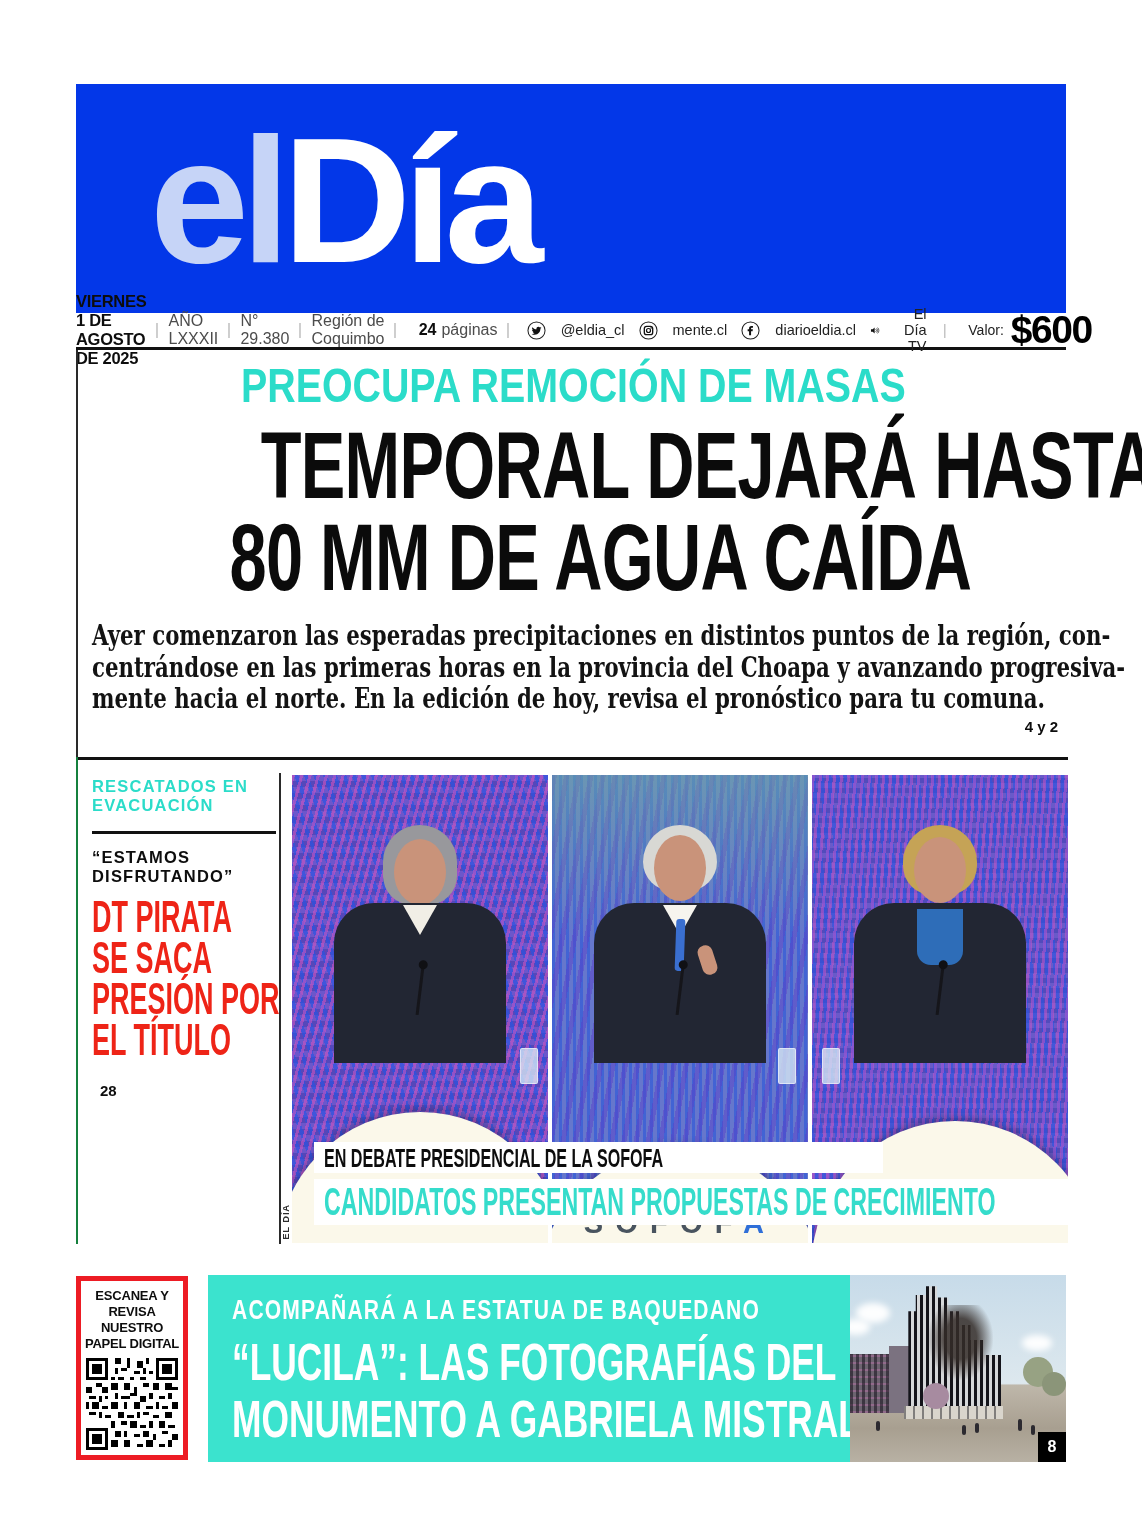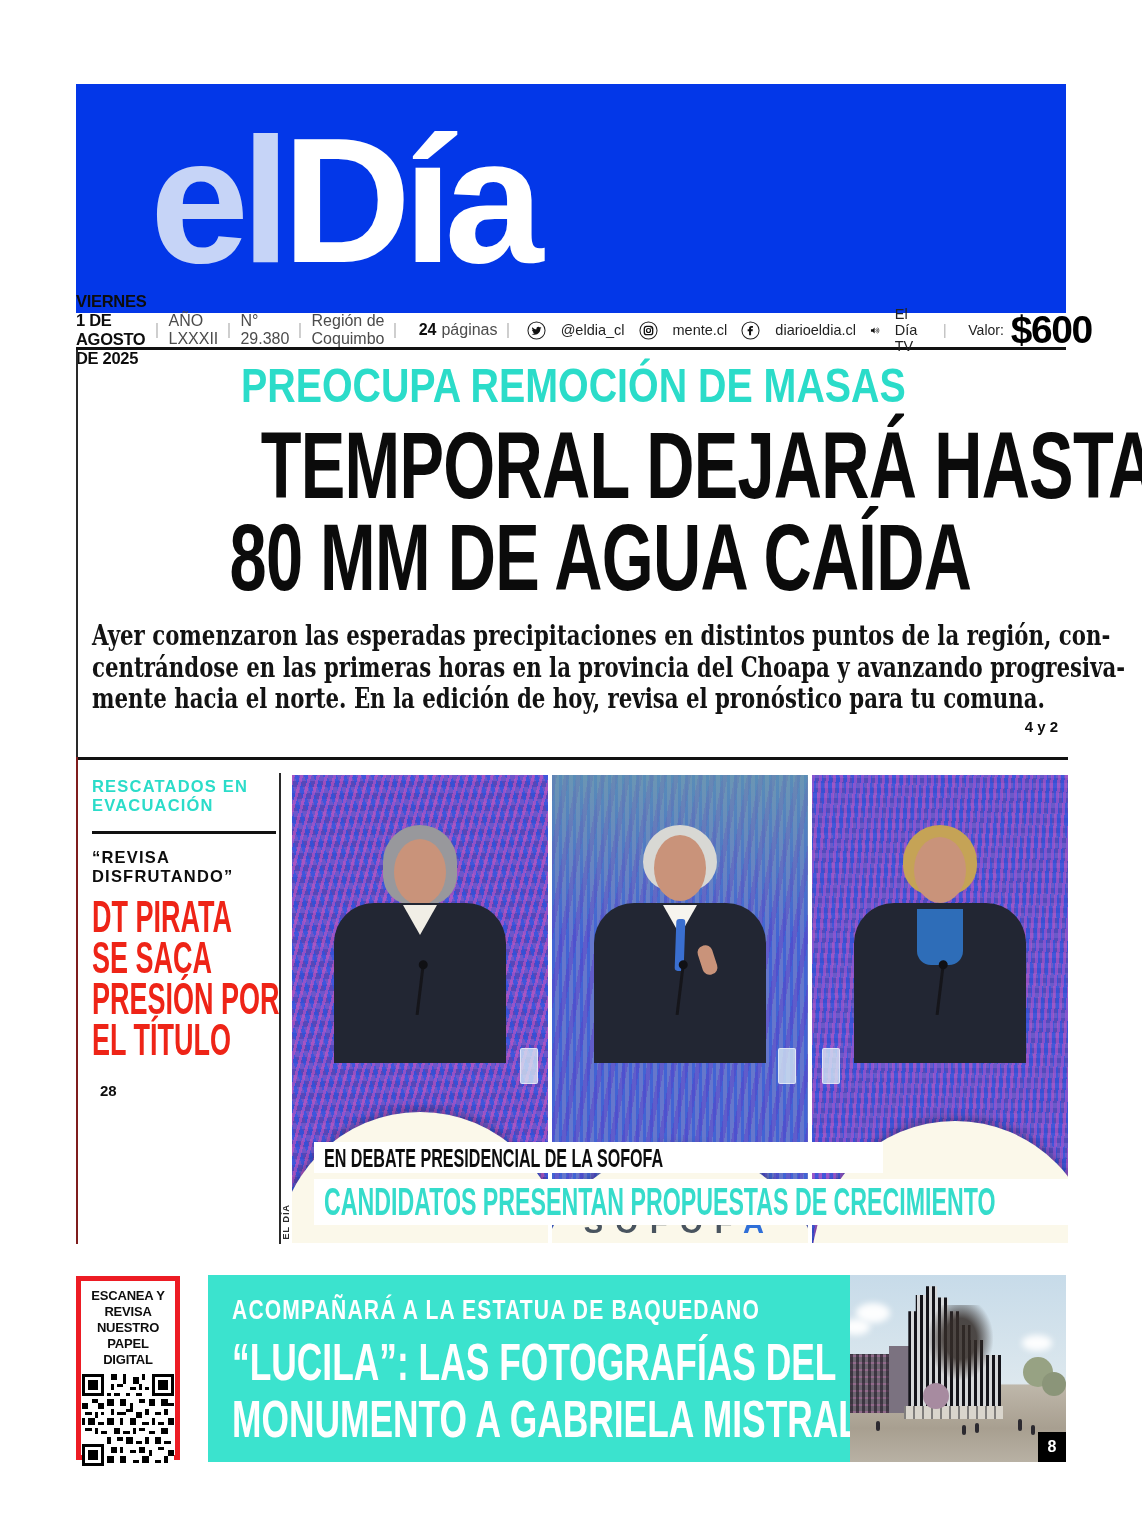--- a/index.html
+++ b/index.html
@@ -14,34 +14,34 @@
   .logo .el{color:#c6d4f7;}
   .logo .dia{color:#ffffff;}
 
   
   .dateline{left:76px;top:313px;width:990px;height:34px;border-bottom:3px solid #111;
             display:flex;align-items:center;font-size:16px;color:#4c4c4c;}
   .dateline .date{font-weight:bold;color:#0d0d0d;letter-spacing:-0.3px;font-size:16.5px;}
   .dateline .sep{color:#8a8a8a;margin:0 9px;font-weight:400;transform:scaleX(.6);display:inline-block;}
   .dateline .pages-n{font-weight:bold;color:#0d0d0d;margin-left:12px;}
   .dl-right{margin-left:auto;display:flex;align-items:center;gap:7px;font-size:14.5px;color:#222;}
-  .soc{display:flex;align-items:center;gap:15px;margin-left:7px;}
+  .soc{display:flex;align-items:center;gap:15px;margin-left:7px;text-align:right;}
   .ic{width:19px;height:19px;display:inline-block;}
   .price-label{font-size:14px;color:#222;margin-left:6px;}
   .price{font-size:39px;font-weight:bold;color:#000;letter-spacing:-1.5px;}
 
   
   .lead{left:76px;top:350px;width:990px;height:407px;border-left:2px solid #2a2a2a;border-bottom:3px solid #111;}
   .lead .kicker{width:100%;text-align:center;margin-top:12px;font-size:48px;font-weight:bold;color:#2bdcc9;line-height:1;}
   .lead .h1l{width:100%;text-align:center;font-weight:bold;color:#0b0b0b;font-size:94px;line-height:92px;letter-spacing:-1px;}
   .lead .body-par{margin-top:16px;padding-left:14px;font-family:"DejaVu Serif","Liberation Serif",serif;font-weight:bold;font-size:28px;line-height:31.5px;color:#131313;}
   .lead .pref{right:10px;bottom:22px;font-size:15px;font-weight:bold;color:#0d0d0d;}
 
   
-  .mainrow{left:76px;top:757px;width:990px;height:487px;border-left:2px solid #7f1d1d;padding-left:27px;}
+  .mainrow{left:76px;top:757px;width:990px;height:487px;border-left:2px solid #15803d;padding-left:27px;}
   .vdiv{left:201px;top:16px;bottom:0;border-left:2px solid #2a2a2a;}
   .leftcol{left:14px;top:20px;width:186px;}
   .k-cyan{font-size:16.5px;font-weight:bold;color:#2bdcc9;letter-spacing:1.2px;line-height:19px;}
   .k-black{font-size:16.5px;font-weight:bold;color:#0d0d0d;letter-spacing:1.2px;line-height:19px;}
   .thinhead{font-size:47px;font-weight:400;color:#1d1d1d;line-height:43px;margin-top:14px;}
   .redhead{font-size:45px;font-weight:bold;color:#ee2417;line-height:41px;margin-top:10px;}
   .pnum{font-size:15px;font-weight:bold;color:#0d0d0d;}
   .col-div{width:184px;border-top:3px solid #111;margin:16px 0 14px 0;}
 
   
@@ -72,21 +72,21 @@
   .hand{position:absolute;left:58%;top:128px;width:15px;height:30px;background:#c9937a;border-radius:7px;transform:rotate(-18deg);}
   .glass{position:absolute;bottom:34%;width:16px;height:34px;background:rgba(215,232,244,.78);border:1px solid rgba(255,255,255,.5);border-radius:2px;}
   .podium{position:absolute;left:50%;transform:translateX(-50%);bottom:-34%;width:112%;height:62%;background:#fbf8ea;border-radius:50%;box-shadow:0 -4px 10px rgba(0,0,0,.25);}
   .sofofa{position:absolute;top:26%;width:100%;text-align:center;font-size:29px;font-weight:bold;color:#49545f;letter-spacing:.42em;}
   .sofofa .la{color:#2f6fd8;}
   .caption1{left:22px;top:367px;background:#fff;padding:3px 12px 2px 10px;font-size:26px;font-weight:bold;color:#0d0d0d;line-height:1;}
   .caption2{left:22px;top:404px;background:#fff;padding:4px 12px 4px 10px;font-size:38px;font-weight:bold;color:#35dccb;line-height:1;display:flex;align-items:flex-end;gap:6px;}
   .credit{left:202px;bottom:4px;writing-mode:vertical-rl;transform:rotate(180deg);font-size:9.5px;font-weight:bold;color:#2b2b2b;letter-spacing:.8px;}
 
   
-  .qrbox{left:76px;top:1276px;width:104px;height:184px;border:5px solid #ed1c24;background:#fff;box-sizing:border-box;text-align:center;}
+  .qrbox{left:76px;top:1276px;width:112px;height:184px;border:5px solid #ed1c24;background:#fff;box-sizing:border-box;text-align:center;}
   .qrbox .t{margin-top:7px;font-size:13px;font-weight:bold;color:#0d0d0d;line-height:16px;letter-spacing:-0.2px;}
   .qrbox svg{margin-top:6px;}
   .tealbox{left:208px;top:1275px;width:642px;height:187px;background:#3be3ce;color:#fff;}
   .tealbox .kick{margin:22px 0 0 24px;font-size:27px;font-weight:bold;letter-spacing:1.5px;line-height:1;text-align:center;}
   .tealbox .hl{margin-left:24px;font-size:52px;font-weight:bold;line-height:57px;letter-spacing:0;}
   .scene{left:850px;top:1275px;width:216px;height:187px;overflow:hidden;
          background:linear-gradient(180deg,#c7dbe9 0%,#dde8ee 58%,#beb7aa 59%,#a89f90 82%,#b8b1a4 100%);}
   .cloud{position:absolute;background:rgba(255,255,255,.95);border-radius:50%;filter:blur(3px);}
   .bldg{position:absolute;background:#6d6470;background-image:repeating-linear-gradient(90deg,rgba(20,15,25,.55) 0 3px,rgba(0,0,0,0) 3px 6px),repeating-linear-gradient(0deg,rgba(214,120,190,.35) 0 2px,rgba(0,0,0,0) 2px 7px);}
   .monument{position:absolute;left:27%;top:6%;width:43%;height:67%;
@@ -171,21 +171,21 @@
 
 <div class="abs mainrow">
 
   <div class="abs leftcol">
     <div class="k-cyan">
       <div>RESCATADOS EN</div>
       <div>EVACUACIÓN</div>
     </div>
     <div class="col-div"></div>
     <div class="k-black">
-      <div>“REVISA</div>
+      <div>“ESTAMOS</div>
       <div>DISFRUTANDO”</div>
     </div>
     <div class="redhead">
       <div><span class="cx" style="transform:scaleX(.6);">DT PIRATA</span></div>
       <div><span class="cx" style="transform:scaleX(.6);">SE SACA</span></div>
       <div><span class="cx" style="transform:scaleX(.6);">PRESIÓN POR</span></div>
       <div><span class="cx" style="transform:scaleX(.6);">EL TÍTULO</span><span class="pnum" style="margin-left:8px;">28</span></div>
     </div>
   </div>
 

